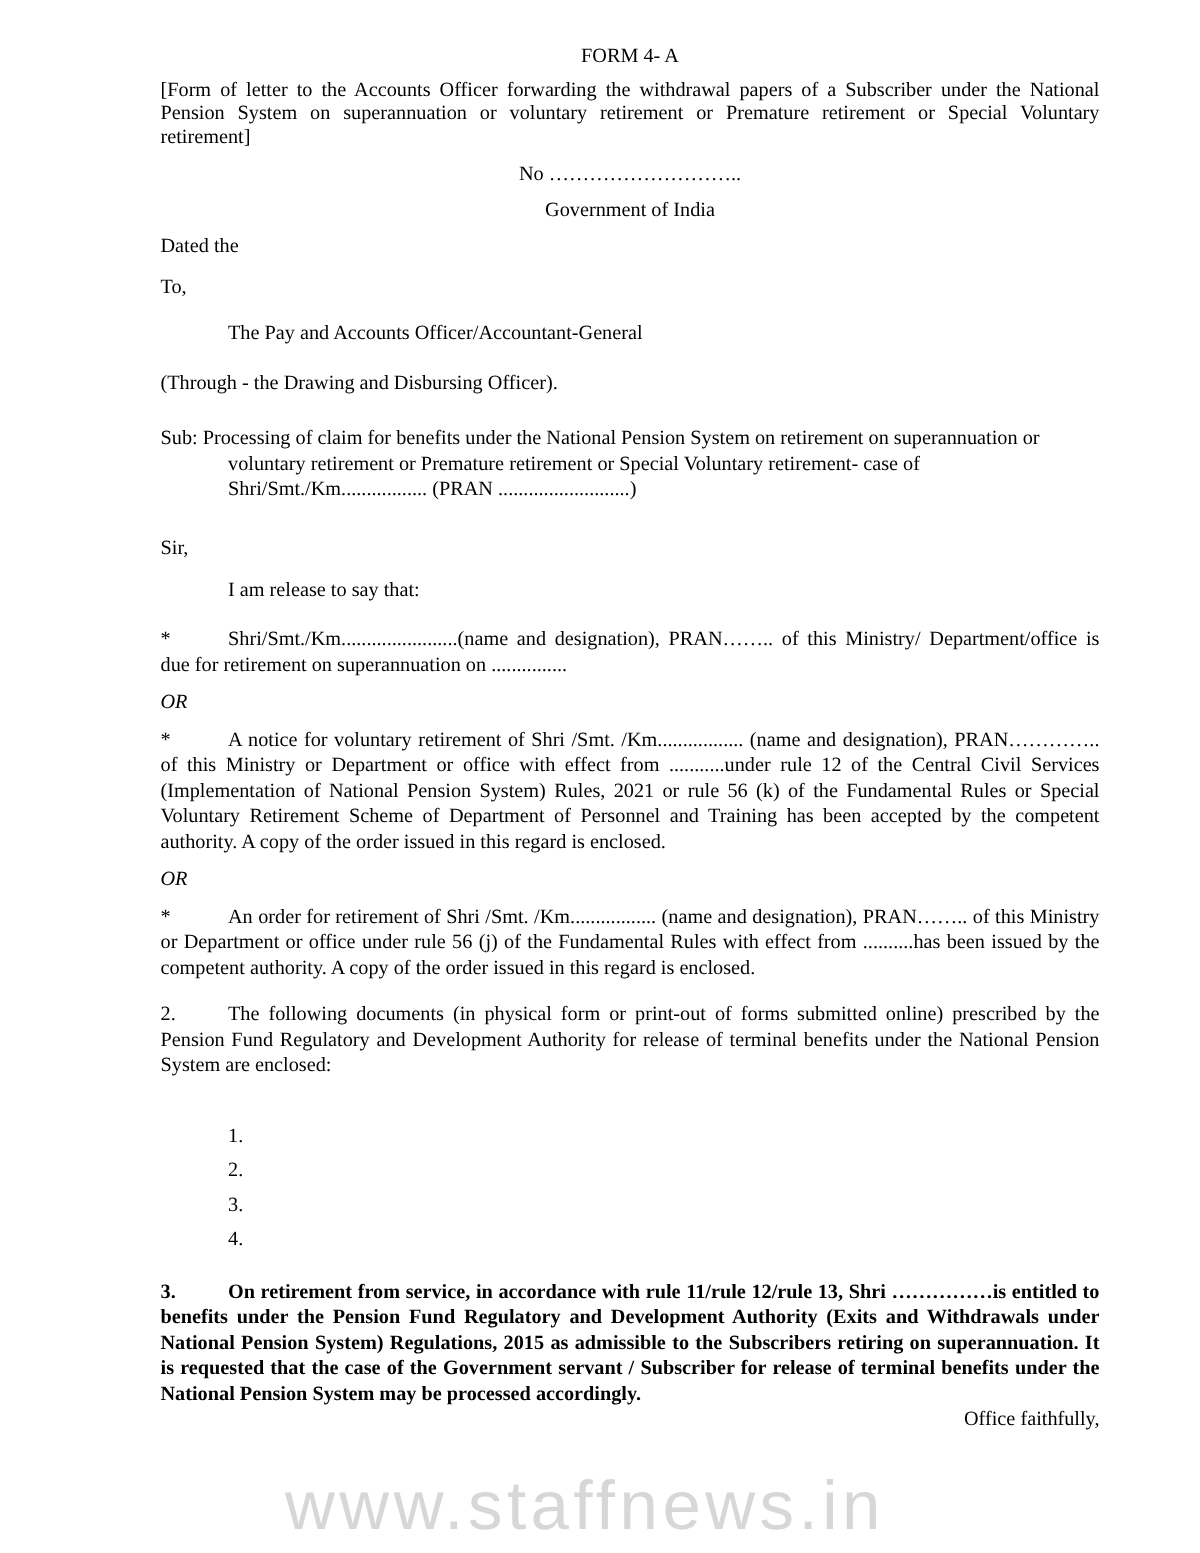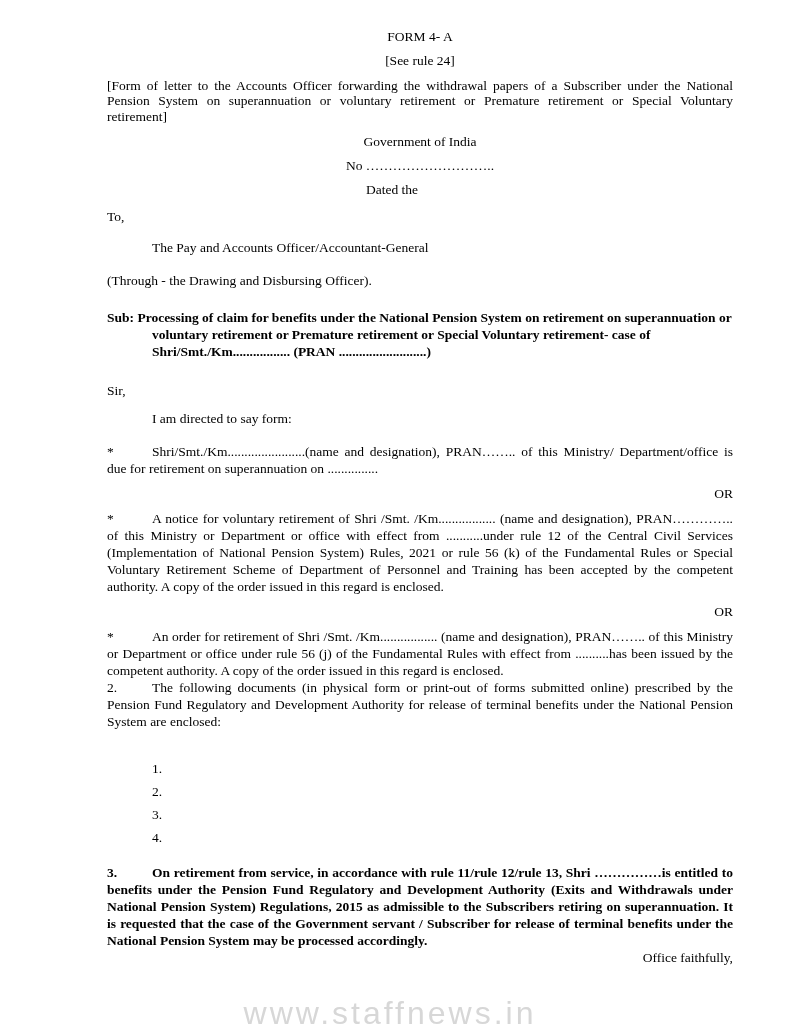--- a/index.html
+++ b/index.html
@@ -16,73 +16,72 @@
     padding: 28px 47px 0 107px;
     overflow: hidden;
   }
   p { margin: 0; }
   .justify { text-align: justify; }
 
   .title { text-align: center; margin-bottom: 7px; }
   .rule { text-align: center; margin-bottom: 9px; }
   .desc { font-weight: normal; text-align: justify; line-height: 1.13; margin-bottom: 9px; }
   .hdr-line { text-align: center; margin-bottom: 7px; }
-  .dated { text-align: center; padding-right: 56px; margin: 2px 0 10px 0; }
+  .dated { text-align: left; padding-right: 56px; margin: 2px 0 10px 0; }
   .to { margin-bottom: 14px; }
   .indent45 { padding-left: 45px; }
   .addressee { margin-bottom: 16px; }
   .through { margin-bottom: 20px; }
-  .subject { padding-left: 45px; text-indent: -45px; margin-bottom: 22px; font-weight: bold; }
+  .subject { padding-left: 45px; text-indent: -45px; margin-bottom: 22px; }
   .sir { margin-bottom: 11px; }
   .directed { margin-bottom: 16px; }
   .tab-marker { display: inline-block; width: 45px; }
   .clause { margin-bottom: 8px; }
-  .or-sep { text-align: right; margin-bottom: 8px; }
-  .clause-last { }
+  .or-sep { text-align: left; margin-bottom: 8px; font-style: italic; }
+  .clause-last { margin-bottom: 14px; }
   .para2 { margin-bottom: 30px; }
   .enclosure-list { margin-bottom: 18px; }
   .list-item { padding-left: 45px; margin-bottom: 6px; }
   .para3 { margin-bottom: 0; font-weight: bold; }
   .closing { text-align: right; margin-bottom: 32px; }
 
   .watermark {
     position: absolute;
     left: 0;
     right: 0;
     bottom: 2px;
     text-align: center;
     font-family: "Liberation Sans", sans-serif;
-    font-size: 32px;
+    font-size: 46px;
     font-weight: 400;
     letter-spacing: 3px;
     color: #d7d7d7;
     pointer-events: none;
   }
 </style>
 </head>
 <body>
 
 <div class="page">
 
   <p class="title">FORM 4- A</p>
-  <p class="rule">[See rule  24]</p>
   <p class="desc">[Form of letter to the Accounts Officer forwarding the withdrawal papers of a Subscriber under the National Pension System on superannuation or voluntary retirement or Premature retirement or  Special Voluntary retirement]</p>
 
+  <p class="hdr-line">No ………………………..</p>
   <p class="hdr-line">Government of India</p>
-  <p class="hdr-line">No ………………………..</p>
   <p class="dated">Dated the</p>
 
   <p class="to">To,</p>
   <p class="addressee indent45">The Pay and Accounts Officer/Accountant-General</p>
   <p class="through">(Through -  the Drawing and Disbursing Officer).</p>
 
   <p class="subject">Sub: Processing of claim for benefits under the National Pension System on retirement on superannuation or voluntary retirement or Premature retirement or Special Voluntary retirement- case of Shri/Smt./Km................. (PRAN ..........................)</p>
 
   <p class="sir">Sir,</p>
-  <p class="directed indent45">I am directed to say form:</p>
+  <p class="directed indent45">I am release to say that:</p>
 
   <p class="clause justify"><span class="tab-marker">*</span><span>Shri/Smt./Km.......................(name and designation), PRAN……..    of this Ministry/ Department/office is due for retirement on superannuation on ...............</span></p>
 
   <p class="or-sep">OR</p>
 
   <p class="clause justify"><span class="tab-marker">*</span><span>A notice for voluntary retirement of Shri /Smt. /Km................. (name and designation), PRAN…………..    of this Ministry or Department or office with effect from ...........under rule 12 of the Central Civil Services (Implementation of National Pension System) Rules, 2021 or rule 56 (k) of the Fundamental Rules or Special Voluntary Retirement Scheme of Department of Personnel and Training has been accepted by the competent authority. A copy of the order issued in this regard is enclosed.</span></p>
 
   <p class="or-sep">OR</p>
 
   <p class="clause-last justify"><span class="tab-marker">*</span><span>An order for retirement of Shri /Smt. /Km................. (name and designation), PRAN……..    of this Ministry or Department or office under rule 56 (j) of the Fundamental Rules with effect from ..........has been issued by the competent authority. A copy of the order issued in this regard is enclosed.</span></p>

